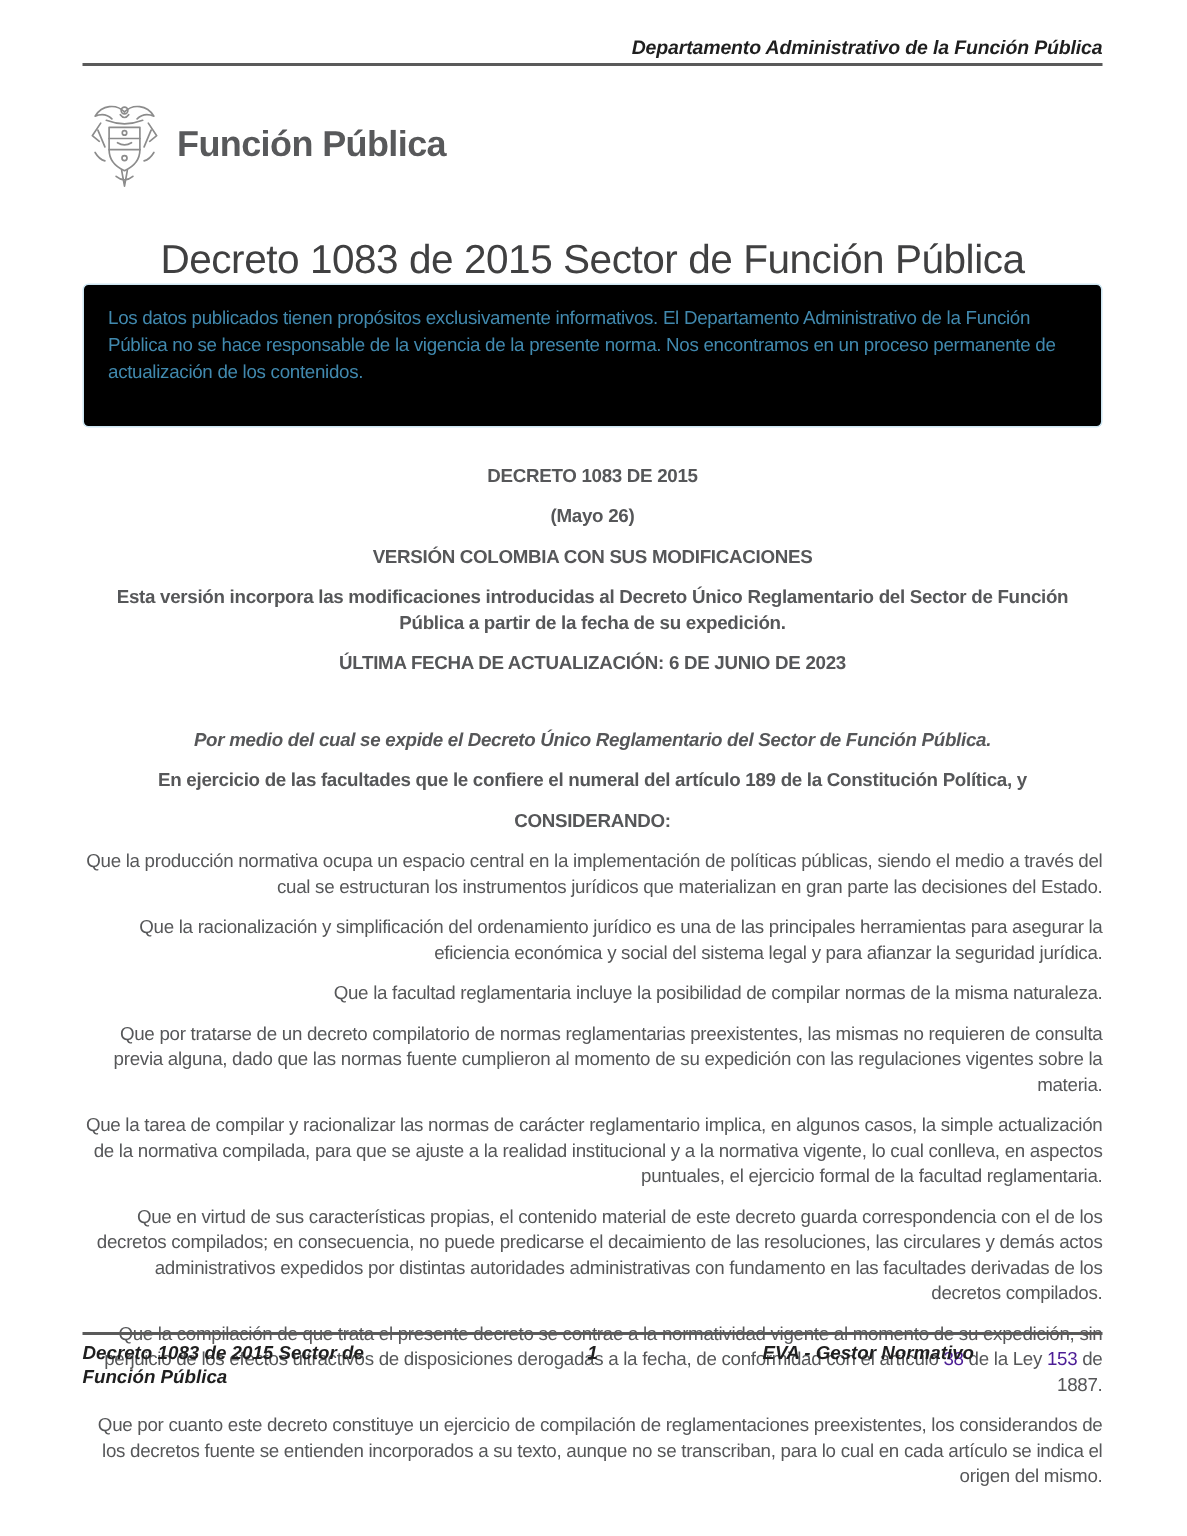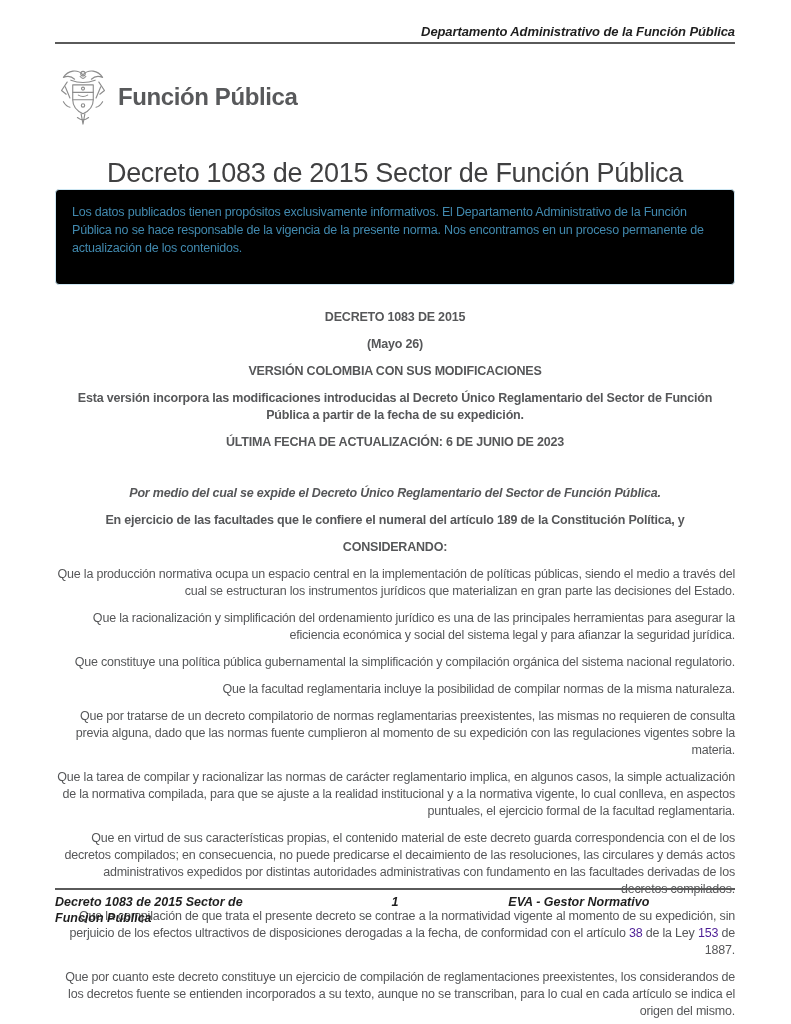--- a/index.html
+++ b/index.html
@@ -159,21 +159,20 @@
     <div class="c-line">Esta versión incorpora las modificaciones introducidas al Decreto Único Reglamentario del Sector de Función Pública a partir de la fecha de su expedición.</div>
     <div class="c-line">ÚLTIMA FECHA DE ACTUALIZACIÓN: 6 DE JUNIO DE 2023</div>
     <div class="c-line italic">Por medio del cual se expide el Decreto Único Reglamentario del Sector de Función Pública.</div>
     <div class="c-line">En ejercicio de las facultades que le confiere el numeral del artículo 189 de la Constitución Política, y</div>
     <div class="c-line">CONSIDERANDO:</div>
   </div>
 
   <div class="paragraphs">
     <p>Que la producción normativa ocupa un espacio central en la implementación de políticas públicas, siendo el medio a través del cual se estructuran los instrumentos jurídicos que materializan en gran parte las decisiones del Estado.</p>
     <p>Que la racionalización y simplificación del ordenamiento jurídico es una de las principales herramientas para asegurar la eficiencia económica y social del sistema legal y para afianzar la seguridad jurídica.</p>
-    <p>Que constituye una política pública gubernamental la simplificación y compilación orgánica del sistema nacional regulatorio.</p>
     <p>Que la facultad reglamentaria incluye la posibilidad de compilar normas de la misma naturaleza.</p>
     <p>Que por tratarse de un decreto compilatorio de normas reglamentarias preexistentes, las mismas no requieren de consulta previa alguna, dado que las normas fuente cumplieron al momento de su expedición con las regulaciones vigentes sobre la materia.</p>
     <p>Que la tarea de compilar y racionalizar las normas de carácter reglamentario implica, en algunos casos, la simple actualización de la normativa compilada, para que se ajuste a la realidad institucional y a la normativa vigente, lo cual conlleva, en aspectos puntuales, el ejercicio formal de la facultad reglamentaria.</p>
     <p>Que en virtud de sus características propias, el contenido material de este decreto guarda correspondencia con el de los decretos compilados; en consecuencia, no puede predicarse el decaimiento de las resoluciones, las circulares y demás actos administrativos expedidos por distintas autoridades administrativas con fundamento en las facultades derivadas de los decretos compilados.</p>
     <p><span>Que la compilación de que trata el presente decreto se contrae a la normatividad vigente al momento de su expedición, sin perjuicio de los efectos ultractivos de disposiciones derogadas a la fecha, de conformidad con el artículo </span><a href="#" class="doc-link">38</a><span> de la Ley </span><a href="#" class="doc-link">153</a><span> de 1887.</span></p>
     <p>Que por cuanto este decreto constituye un ejercicio de compilación de reglamentaciones preexistentes, los considerandos de los decretos fuente se entienden incorporados a su texto, aunque no se transcriban, para lo cual en cada artículo se indica el origen del mismo.</p>
 
   </div>
 
   <div class="page-footer">

